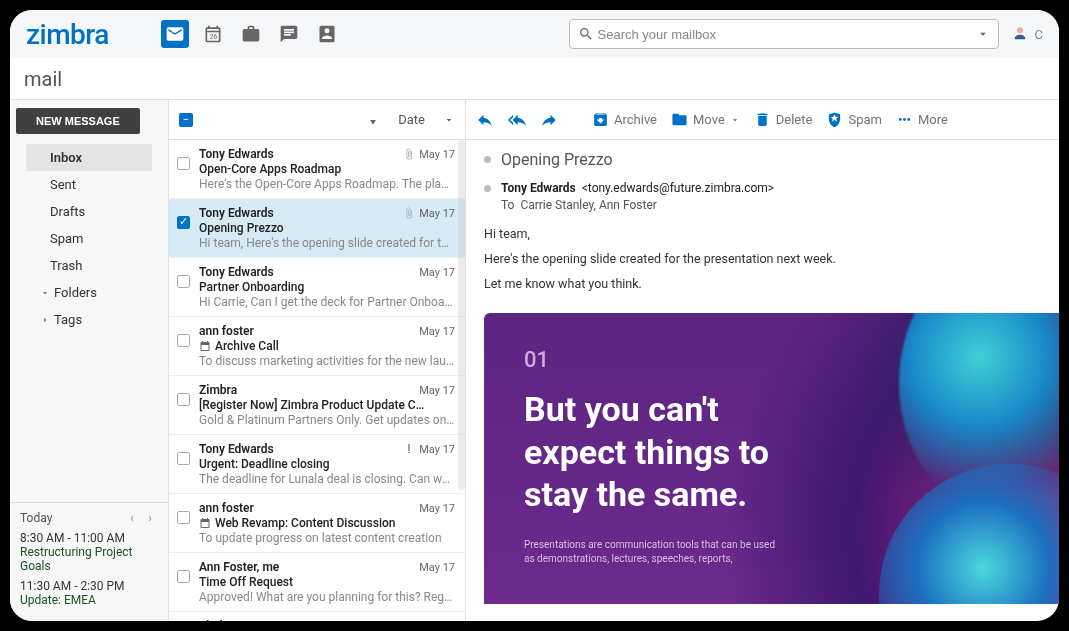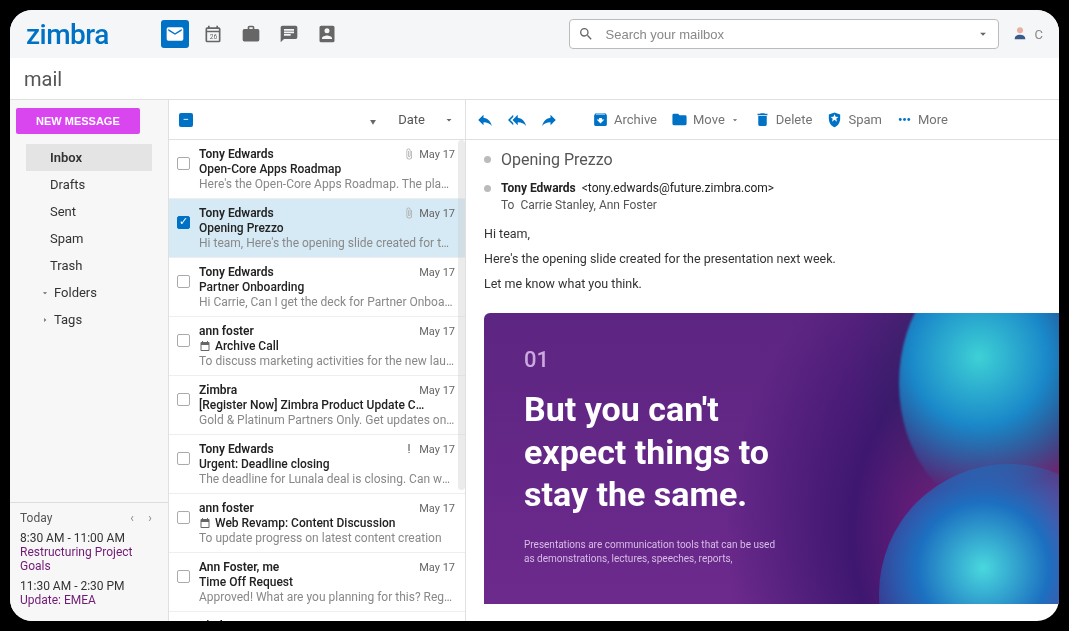--- a/index.html
+++ b/index.html
@@ -50,21 +50,21 @@
   .spacer { flex: 1; }
   .searchbox {
     display: flex;
     align-items: center;
     width: 430px;
     height: 30px;
     border: 1px solid #bbb;
     border-radius: 4px;
     background: #fff;
     padding: 0 8px;
-    gap: 12px;
+    gap: 4px;
     color: #888;
   }
   .searchbox svg { width: 16px; height: 16px; fill: #666; }
   .searchbox input {
     flex: 1; border: none; outline: none; font-size: 13px; color: #333;
   }
   .searchbox input::placeholder { color: #888; }
   .avatar-area { display: flex; align-items: center; gap: 6px; color: #888; font-size: 13px; }
   .avatar { width: 18px; height: 18px; }
 
@@ -84,21 +84,21 @@
 
   
   .leftcol {
     width: 158px;
     display: flex;
     flex-direction: column;
     background: #f7f7f7;
   }
   .new-msg-row { padding: 8px 6px 6px 6px; }
   .new-msg {
-    background: #d946ef; color: #fff;
+    background: #404040; color: #fff;
     border: none; border-radius: 2px;
     font-size: 11px; font-weight: 600;
     padding: 7px 20px; cursor: pointer;
   }
   .folders { padding: 4px 16px; }
   .folder-item {
     padding: 6px 12px 6px 24px;
     font-size: 13px;
     color: #333;
     cursor: pointer;
@@ -118,21 +118,21 @@
     font-size: 12px;
   }
   .mini-cal-head {
     display: flex; align-items: center; justify-content: space-between;
     color: #555; margin-bottom: 6px;
   }
   .mini-cal-nav { display: flex; gap: 2px; }
   .mini-cal-nav span { width: 16px; text-align: center; color: #888; cursor: pointer; }
   .event { margin-bottom: 6px; }
   .event .time { color: #333; }
-  .event .title { color: #701a75; }
+  .event .title { color: #14532d; }
 
   
   .midcol {
     width: 298px;
     border-left: 1px solid #e0e0e0;
     border-right: 1px solid #e0e0e0;
     display: flex;
     flex-direction: column;
     overflow: hidden;
     position: relative;
@@ -308,22 +308,22 @@
   <div class="titlerow">mail</div>
 
   <div class="main">
 
     <div class="leftcol">
       <div class="new-msg-row">
         <button class="new-msg">NEW MESSAGE</button>
       </div>
       <div class="folders">
         <div class="folder-item active">Inbox</div>
+        <div class="folder-item">Sent</div>
         <div class="folder-item">Drafts</div>
-        <div class="folder-item">Sent</div>
         <div class="folder-item">Spam</div>
         <div class="folder-item">Trash</div>
         <div class="folder-group">
           <svg class="chev" viewBox="0 0 24 24">
               <path d="M7 10l5 5 5-5z" fill="#666"></path>
             </svg>
           <span>Folders</span>
         </div>
         <div class="folder-group">
           <svg class="chev" viewBox="0 0 24 24">

